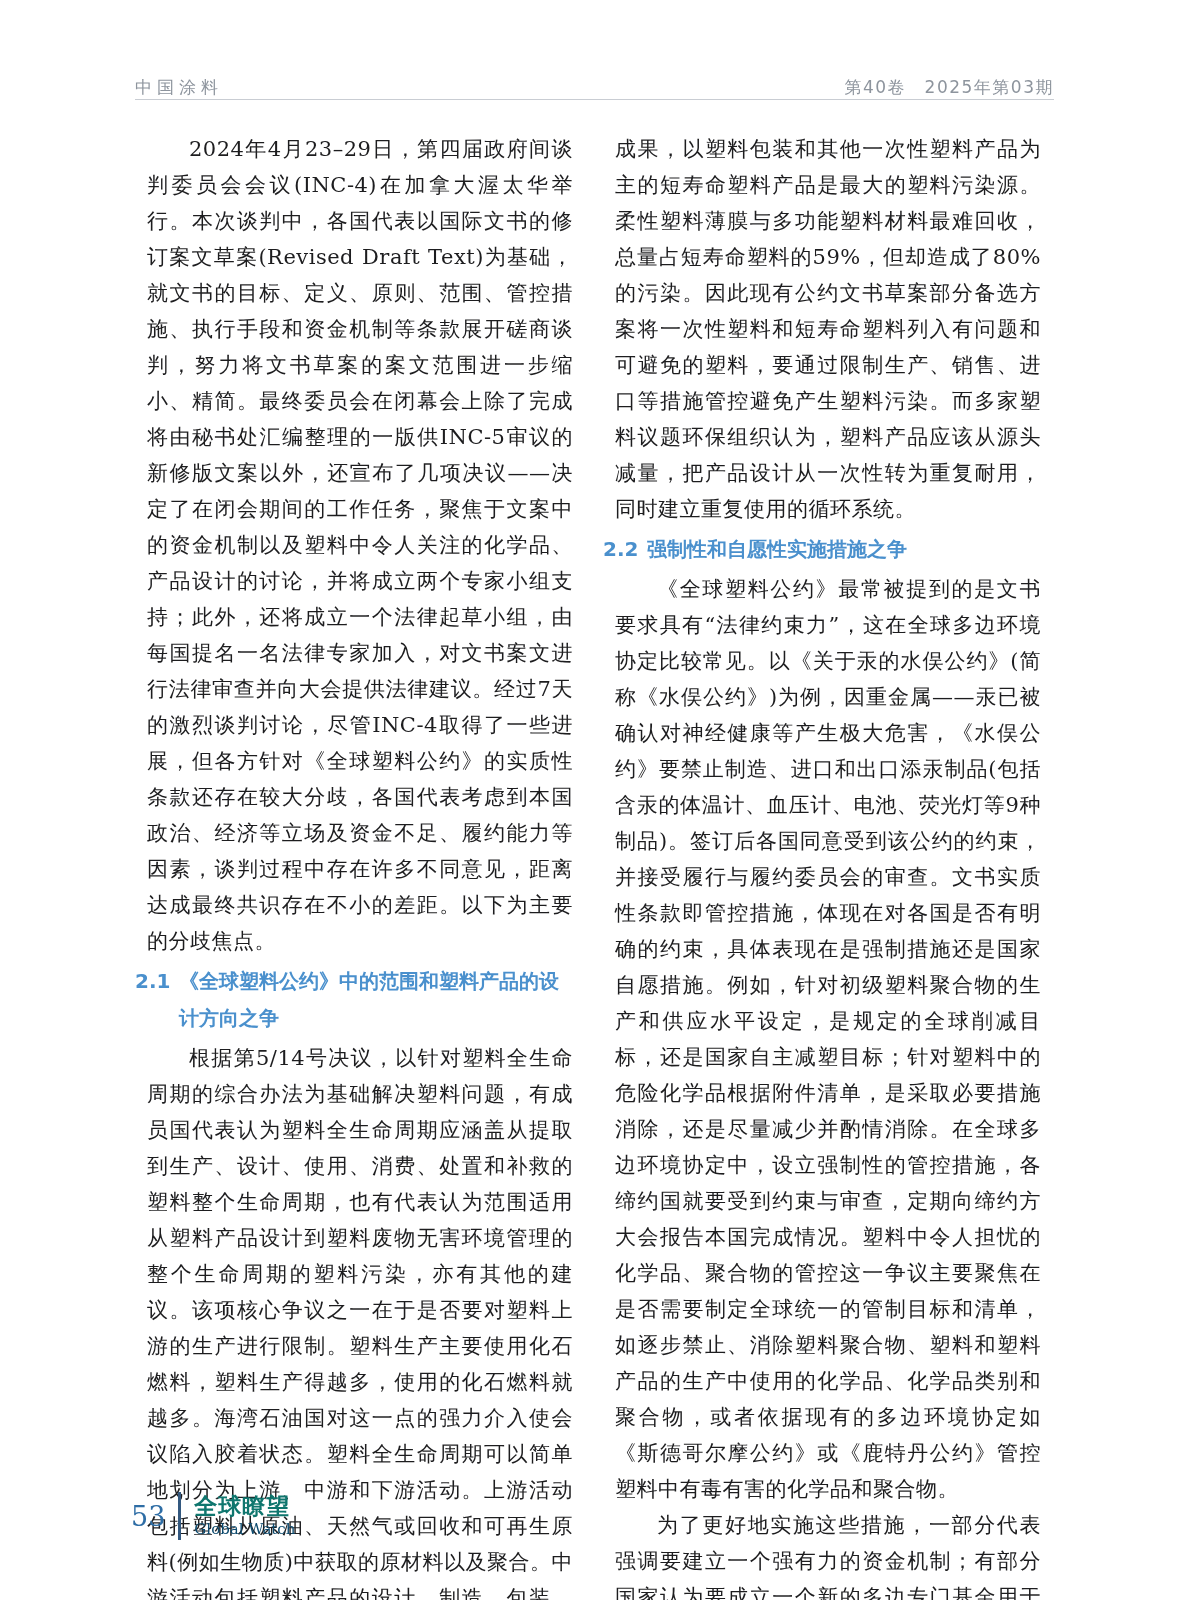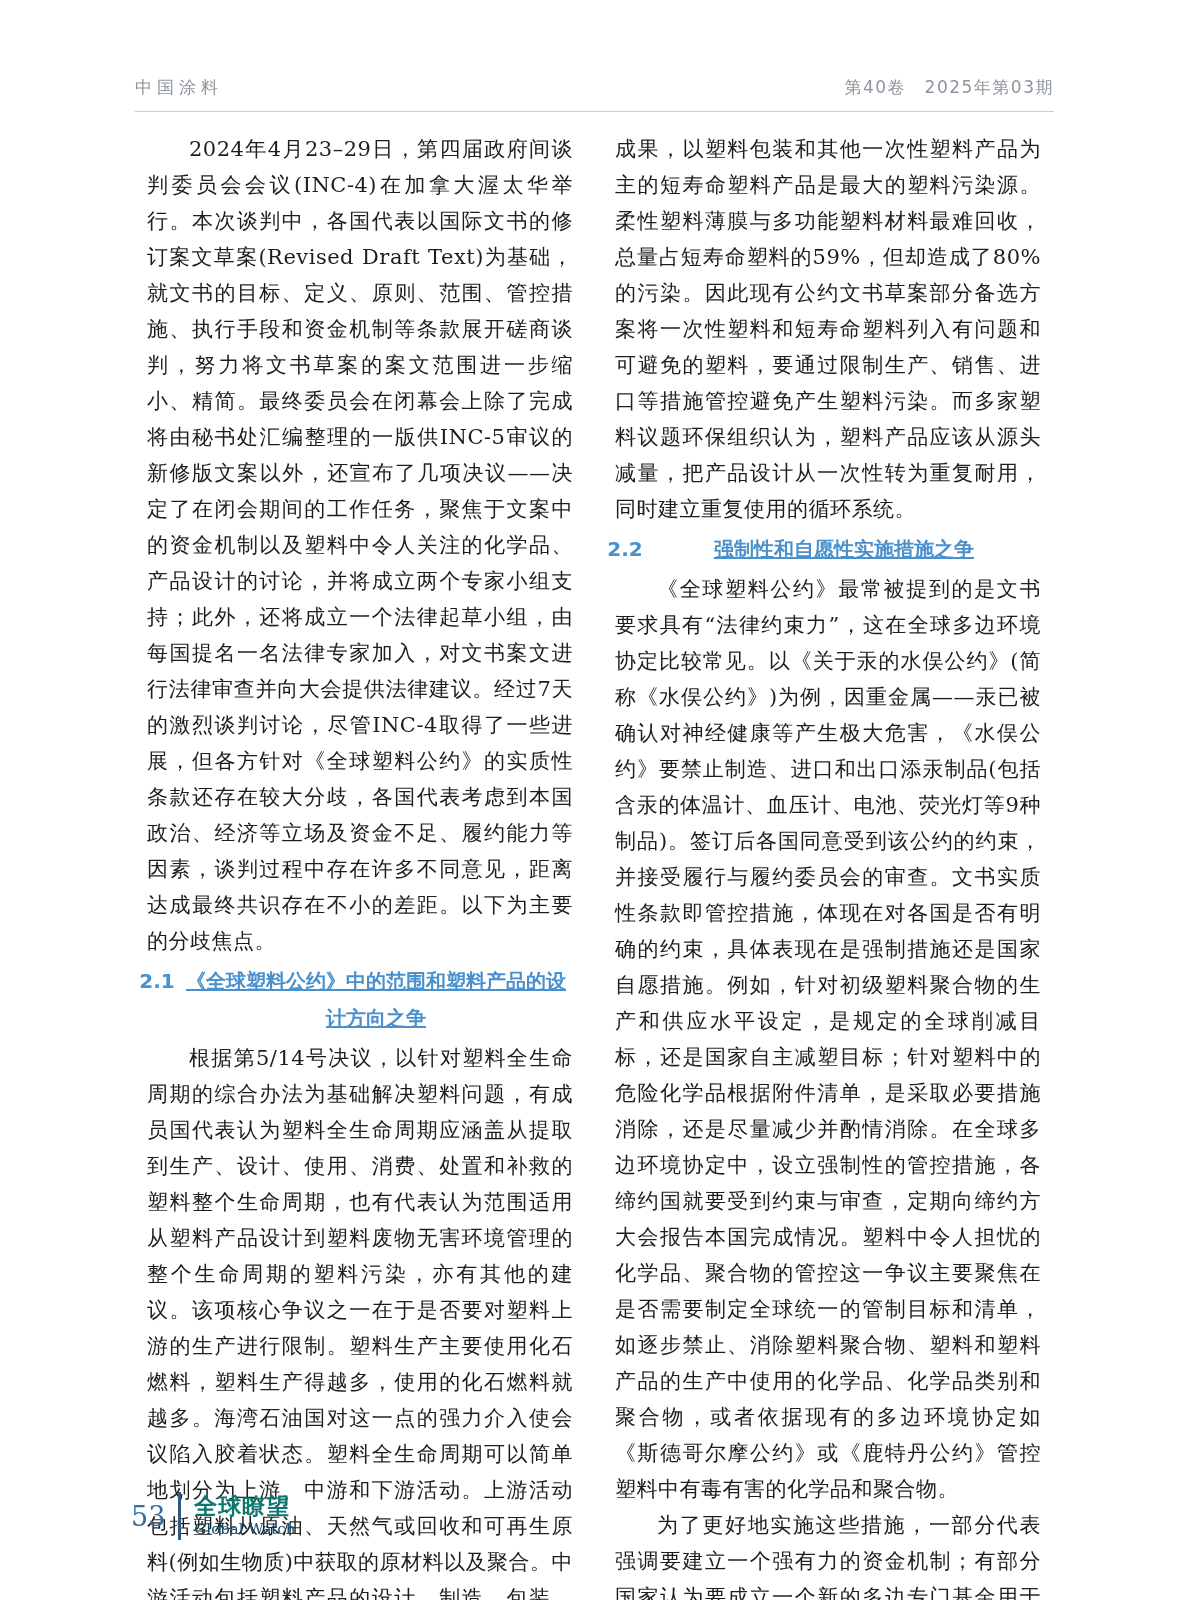--- a/index.html
+++ b/index.html
@@ -9,21 +9,21 @@
     width:1187px; height:1600px;
     background:#ffffff;
     font-family:"DejaVu Serif", serif;
     color:#1d1d1f;
     overflow:hidden;
   }
   .header {
     position:absolute;
     top:76px; left:135px; right:133px;
     display:flex; justify-content:space-between; align-items:flex-end;
-    padding-bottom:12px;
+    padding-bottom:0;
     border-bottom:1.5px solid #c9cdd3;
     color:#8d949d;
     font-family:"DejaVu Sans", sans-serif;
     font-size:17px;
   }
   .journal-name { letter-spacing:5px; }
   .issue-info { letter-spacing:1.5px; }
   .content {
     position:absolute;
     top:131px; left:135px;
@@ -42,24 +42,24 @@
   }
   .para.cont { text-indent:0; }
   .sec-heading {
     display:flex;
     font-family:"DejaVu Sans", sans-serif;
     font-weight:bold;
     color:#4a90cd;
     font-size:20px;
     line-height:37px;
     margin:4px 0 3px 0;
-    text-align:center;
+    text-align:left;
   }
   .sec-num { flex:0 0 44px; }
-  .sec-title { flex:1 1 auto;text-decoration:underline; }
+  .sec-title { flex:1 1 auto; }
   .footer {
     position:absolute;
     left:131px; top:1492px;
     display:flex; align-items:center; gap:13px;
   }
   .page-number {
     color:#2e6da5;
     font-size:27px;
     font-family:"DejaVu Serif", serif;
   }

